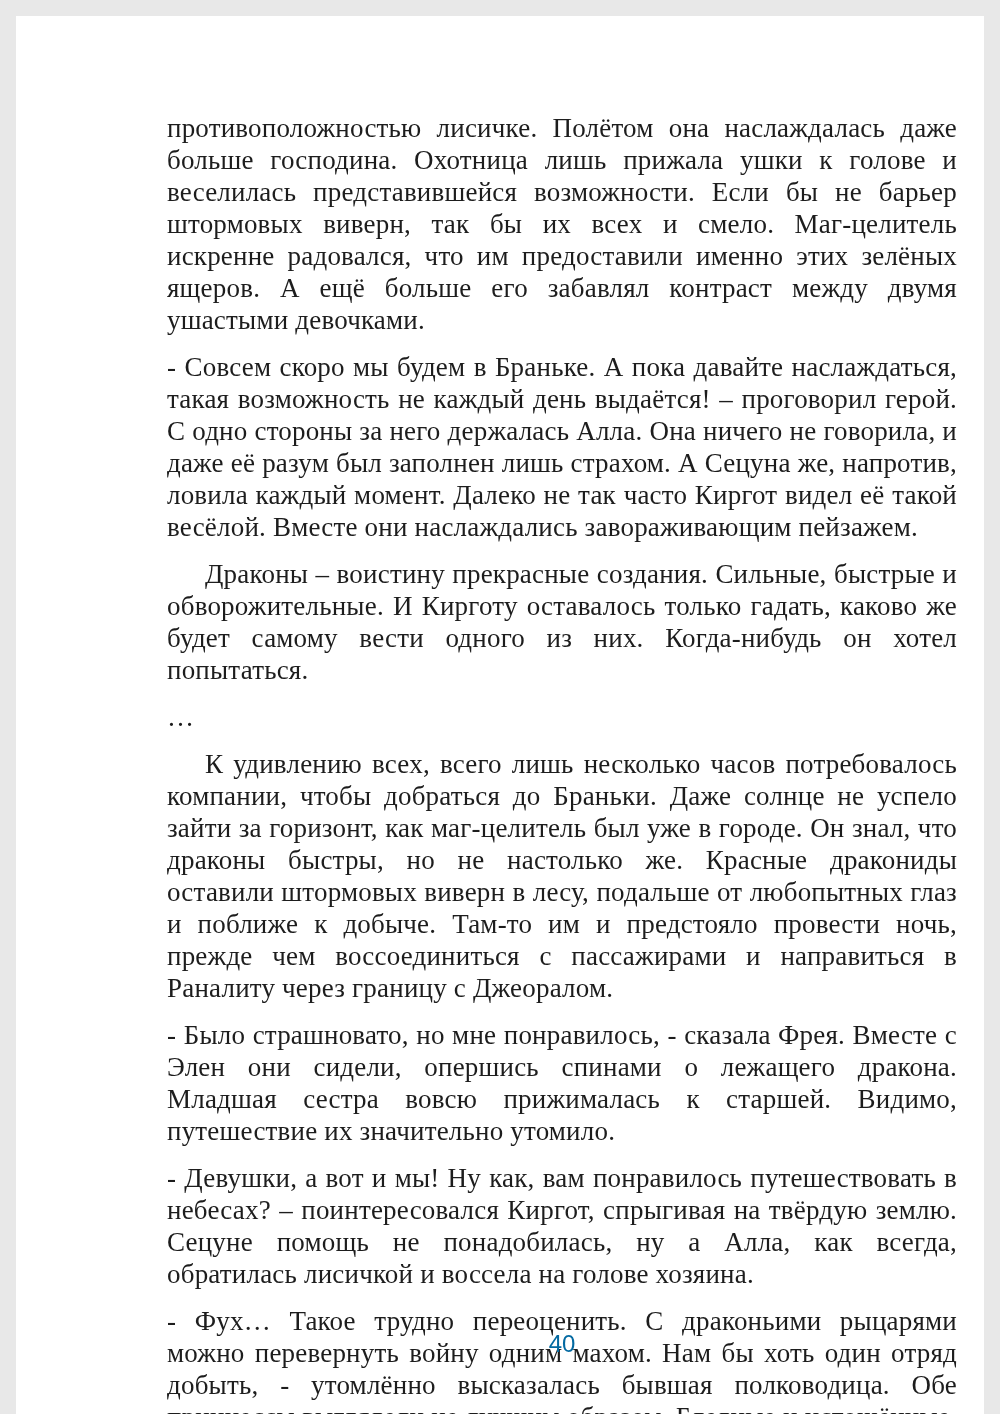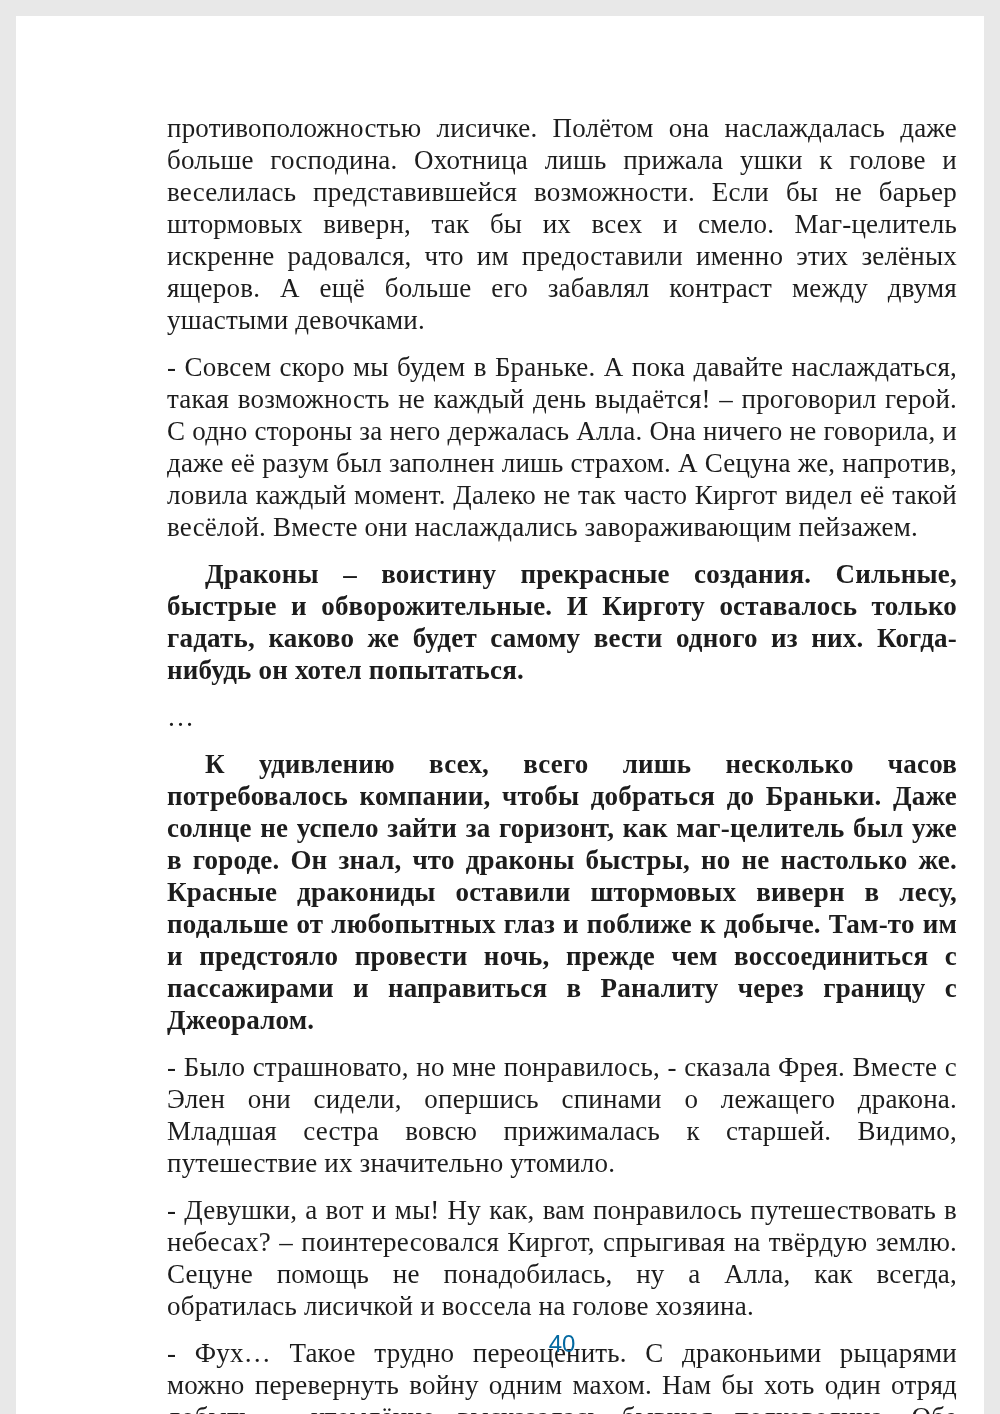--- a/index.html
+++ b/index.html
@@ -18,21 +18,21 @@
     position: absolute;
     left: 143px;
     top: 88px;
     width: 790px;
     font-size: 27px;
     line-height: 32px;
     text-align: justify;
     letter-spacing: 0.2px;
   }
   .para { margin: 0 0 15px 0; }
-  .para.indent { text-indent: 38px; font-weight: bold; }
+  .para.indent { text-indent: 38px; }
   .para.separator { text-align: left; }
   .page-footer {
     position: absolute;
     left: 143px;
     top: 1306px;
     width: 790px;
     text-align: center;
     font-family: "Liberation Sans", "DejaVu Sans", sans-serif;
     font-size: 24px;
     color: #0369a1;

